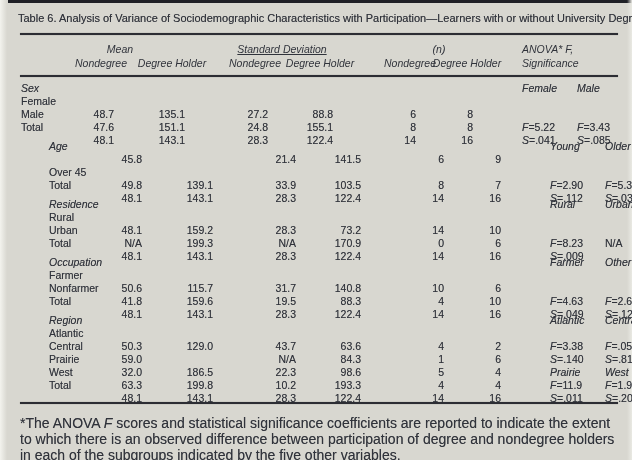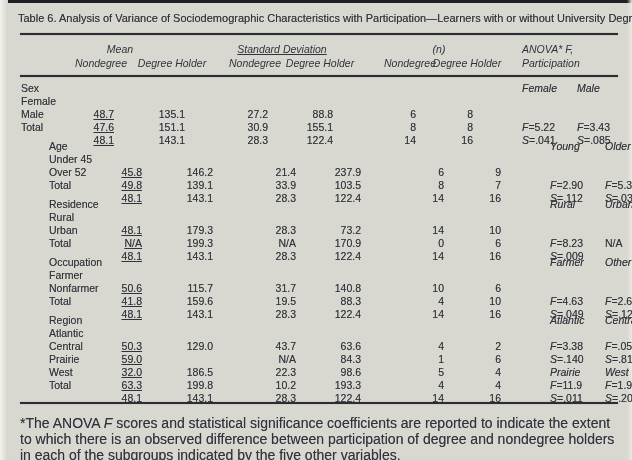--- a/index.html
+++ b/index.html
@@ -33,23 +33,23 @@
   .gh-mean{grid-column:2 / span 2;transform:translateX(-26px);}
   .gh-sd{grid-column:4 / span 2;text-decoration:underline;}
   .gh-n{grid-column:7 / span 2;}
   .gh-anova,.gh-sig{grid-column:10 / span 2;justify-content:flex-start;}
   .sh-m1{grid-column:2;} .sh-m2{grid-column:3;} .sh-s1{grid-column:4;} .sh-s2{grid-column:5;}
   .sh-n1{grid-column:7;} .sh-n2{grid-column:8;}
   .tbody{padding:5px 0 10px;}
   .section:not(:first-child){margin-top:6px;margin-left:28px;}
   .cell{white-space:nowrap;text-shadow:0 0 .4px rgba(40,42,50,.5);}
   .label{grid-column:1 / span 2;padding-left:1px;text-align:left;}
-  .sname{}
+  .sname{font-style:italic;}
   .num{text-align:right;}
-  .col-m1{grid-column:2;padding-right:13px;text-decoration:underline;}
+  .col-m1{grid-column:2;padding-right:13px;}
   .col-m2{grid-column:3;padding-right:32px;}
   .col-s1{grid-column:4;padding-right:25px;}
   .col-s2{grid-column:5;padding-right:14px;text-align:right;}
   .col-n1{grid-column:7;padding-right:22px;}
   .col-n2{grid-column:8;padding-right:23px;}
   .col-a1{grid-column:10;text-align:left;}
   .col-a2{grid-column:11;text-align:left;}
   .it{font-style:italic;}
   .footnote{
     margin-top:11px;font-size:14px;line-height:16px;width:598px;
@@ -76,21 +76,21 @@
         <div class="hcell gh-n">(n)</div>
         <div class="hcell gh-anova">ANOVA* F,</div>
       </div>
       <div class="hrow">
         <div class="hcell sh-m1">Nondegree</div>
         <div class="hcell sh-m2">Degree Holder</div>
         <div class="hcell sh-s1">Nondegree</div>
         <div class="hcell sh-s2">Degree Holder</div>
         <div class="hcell sh-n1">Nondegree</div>
         <div class="hcell sh-n2">Degree Holder</div>
-        <div class="hcell gh-sig">Participation</div>
+        <div class="hcell gh-sig">Significance</div>
       </div>
     </div>
 
     <div class="rule"></div>
     <div class="tbody" id="tbody">
         <div class="section">
           <div class="row">
             <div class="cell label sname">Sex</div>
             <div class="cell col-a1 it">Female</div>
             <div class="cell col-a2 it">Male</div>
@@ -103,21 +103,21 @@
             <div class="cell num col-s2">88.8</div>
             <div class="cell num col-n1">6</div>
             <div class="cell num col-n2">8</div>
             <div class="cell col-a1"></div>
             <div class="cell col-a2"></div>
           </div>
           <div class="row">
             <div class="cell label">Male</div>
             <div class="cell num col-m1">47.6</div>
             <div class="cell num col-m2">151.1</div>
-            <div class="cell num col-s1">30.9</div>
+            <div class="cell num col-s1">24.8</div>
             <div class="cell num col-s2">155.1</div>
             <div class="cell num col-n1">8</div>
             <div class="cell num col-n2">8</div>
             <div class="cell col-a1"><span class="it">F</span>=5.22</div>
             <div class="cell col-a2"><span class="it">F</span>=3.43</div>
           </div>
           <div class="row">
             <div class="cell label">Total</div>
             <div class="cell num col-m1">48.1</div>
             <div class="cell num col-m2">143.1</div>
@@ -129,32 +129,30 @@
             <div class="cell col-a2"><span class="it">S</span>=.085</div>
           </div>
         </div>
         <div class="section">
           <div class="row">
             <div class="cell label sname">Age</div>
             <div class="cell col-a1 it">Young</div>
             <div class="cell col-a2 it">Older</div>
           </div>
           <div class="row">
-            <div class="cell label">Under 45</div>
             <div class="cell num col-m1">45.8</div>
-            <div class="cell num col-m2">146.2</div>
             <div class="cell num col-s1">21.4</div>
-            <div class="cell num col-s2">237.9</div>
+            <div class="cell num col-s2">141.5</div>
             <div class="cell num col-n1">6</div>
             <div class="cell num col-n2">9</div>
             <div class="cell col-a1"></div>
             <div class="cell col-a2"></div>
           </div>
           <div class="row">
-            <div class="cell label">Over 52</div>
+            <div class="cell label">Over 45</div>
             <div class="cell num col-m1">49.8</div>
             <div class="cell num col-m2">139.1</div>
             <div class="cell num col-s1">33.9</div>
             <div class="cell num col-s2">103.5</div>
             <div class="cell num col-n1">8</div>
             <div class="cell num col-n2">7</div>
             <div class="cell col-a1"><span class="it">F</span>=2.90</div>
             <div class="cell col-a2"><span class="it">F</span>=5.36</div>
           </div>
           <div class="row">
@@ -171,21 +169,21 @@
         </div>
         <div class="section">
           <div class="row">
             <div class="cell label sname">Residence</div>
             <div class="cell col-a1 it">Rural</div>
             <div class="cell col-a2 it">Urban</div>
           </div>
           <div class="row">
             <div class="cell label">Rural</div>
             <div class="cell num col-m1">48.1</div>
-            <div class="cell num col-m2">179.3</div>
+            <div class="cell num col-m2">159.2</div>
             <div class="cell num col-s1">28.3</div>
             <div class="cell num col-s2">73.2</div>
             <div class="cell num col-n1">14</div>
             <div class="cell num col-n2">10</div>
             <div class="cell col-a1"></div>
             <div class="cell col-a2"></div>
           </div>
           <div class="row">
             <div class="cell label">Urban</div>
             <div class="cell num col-m1">N/A</div>

